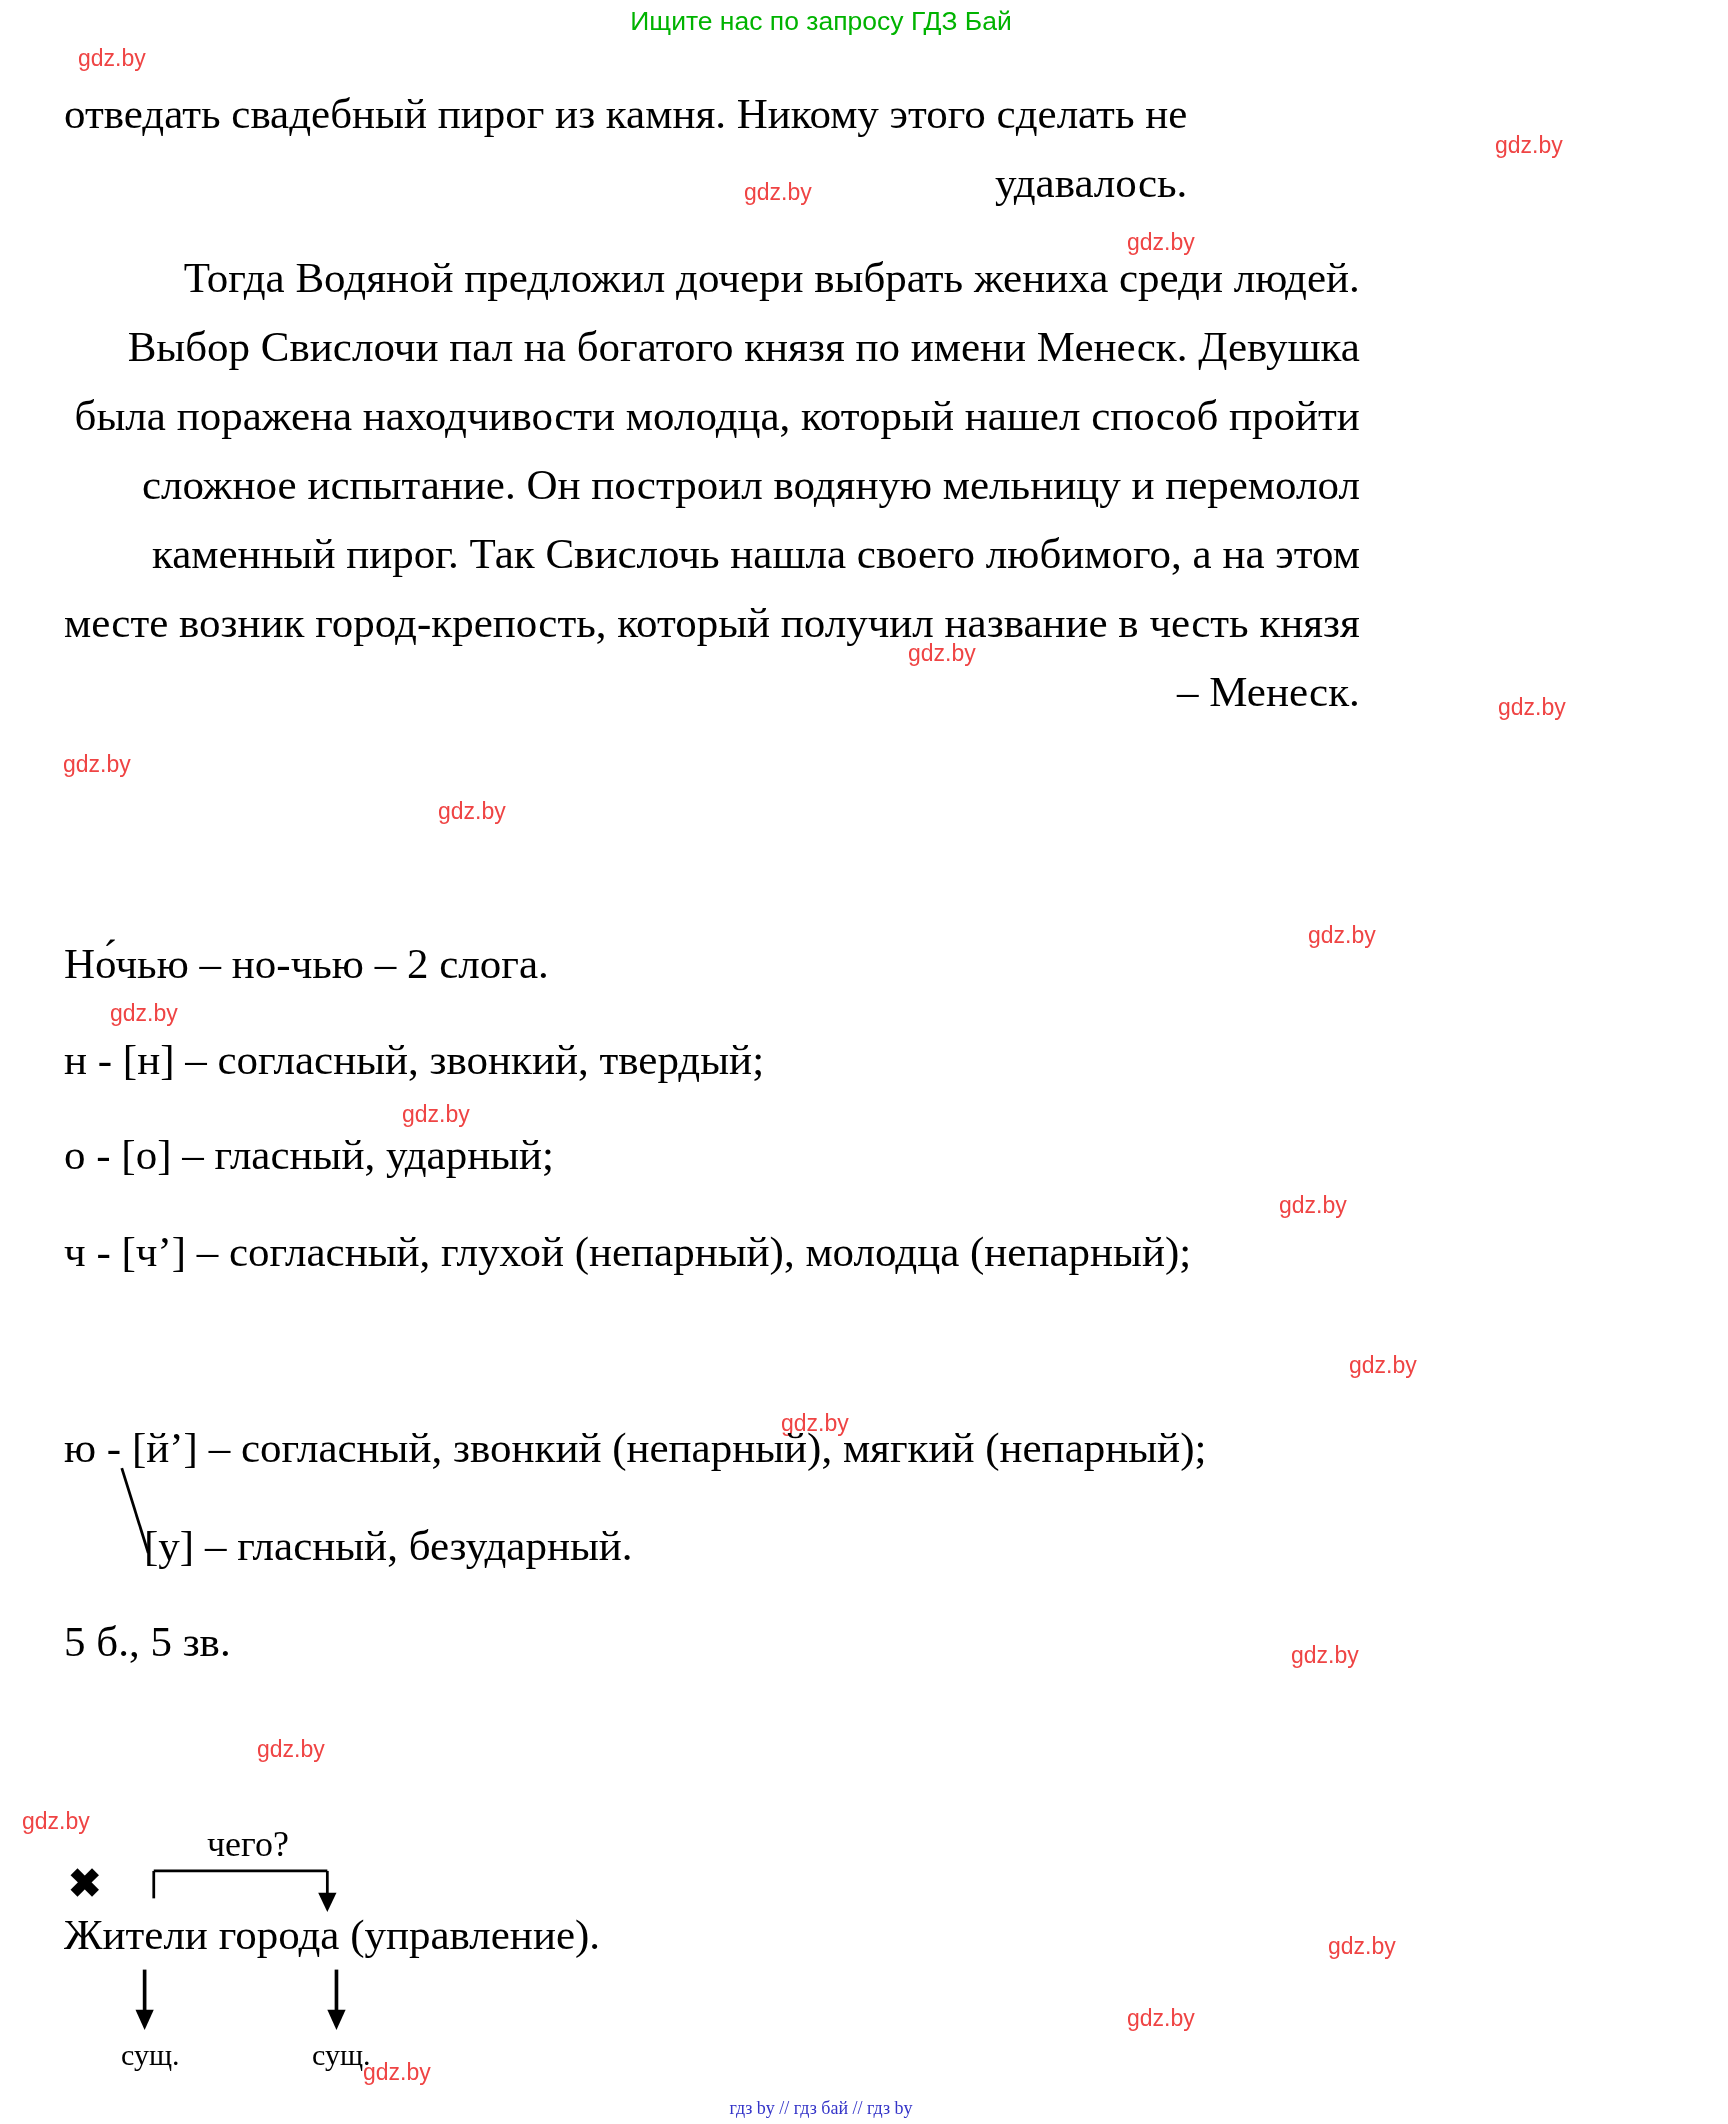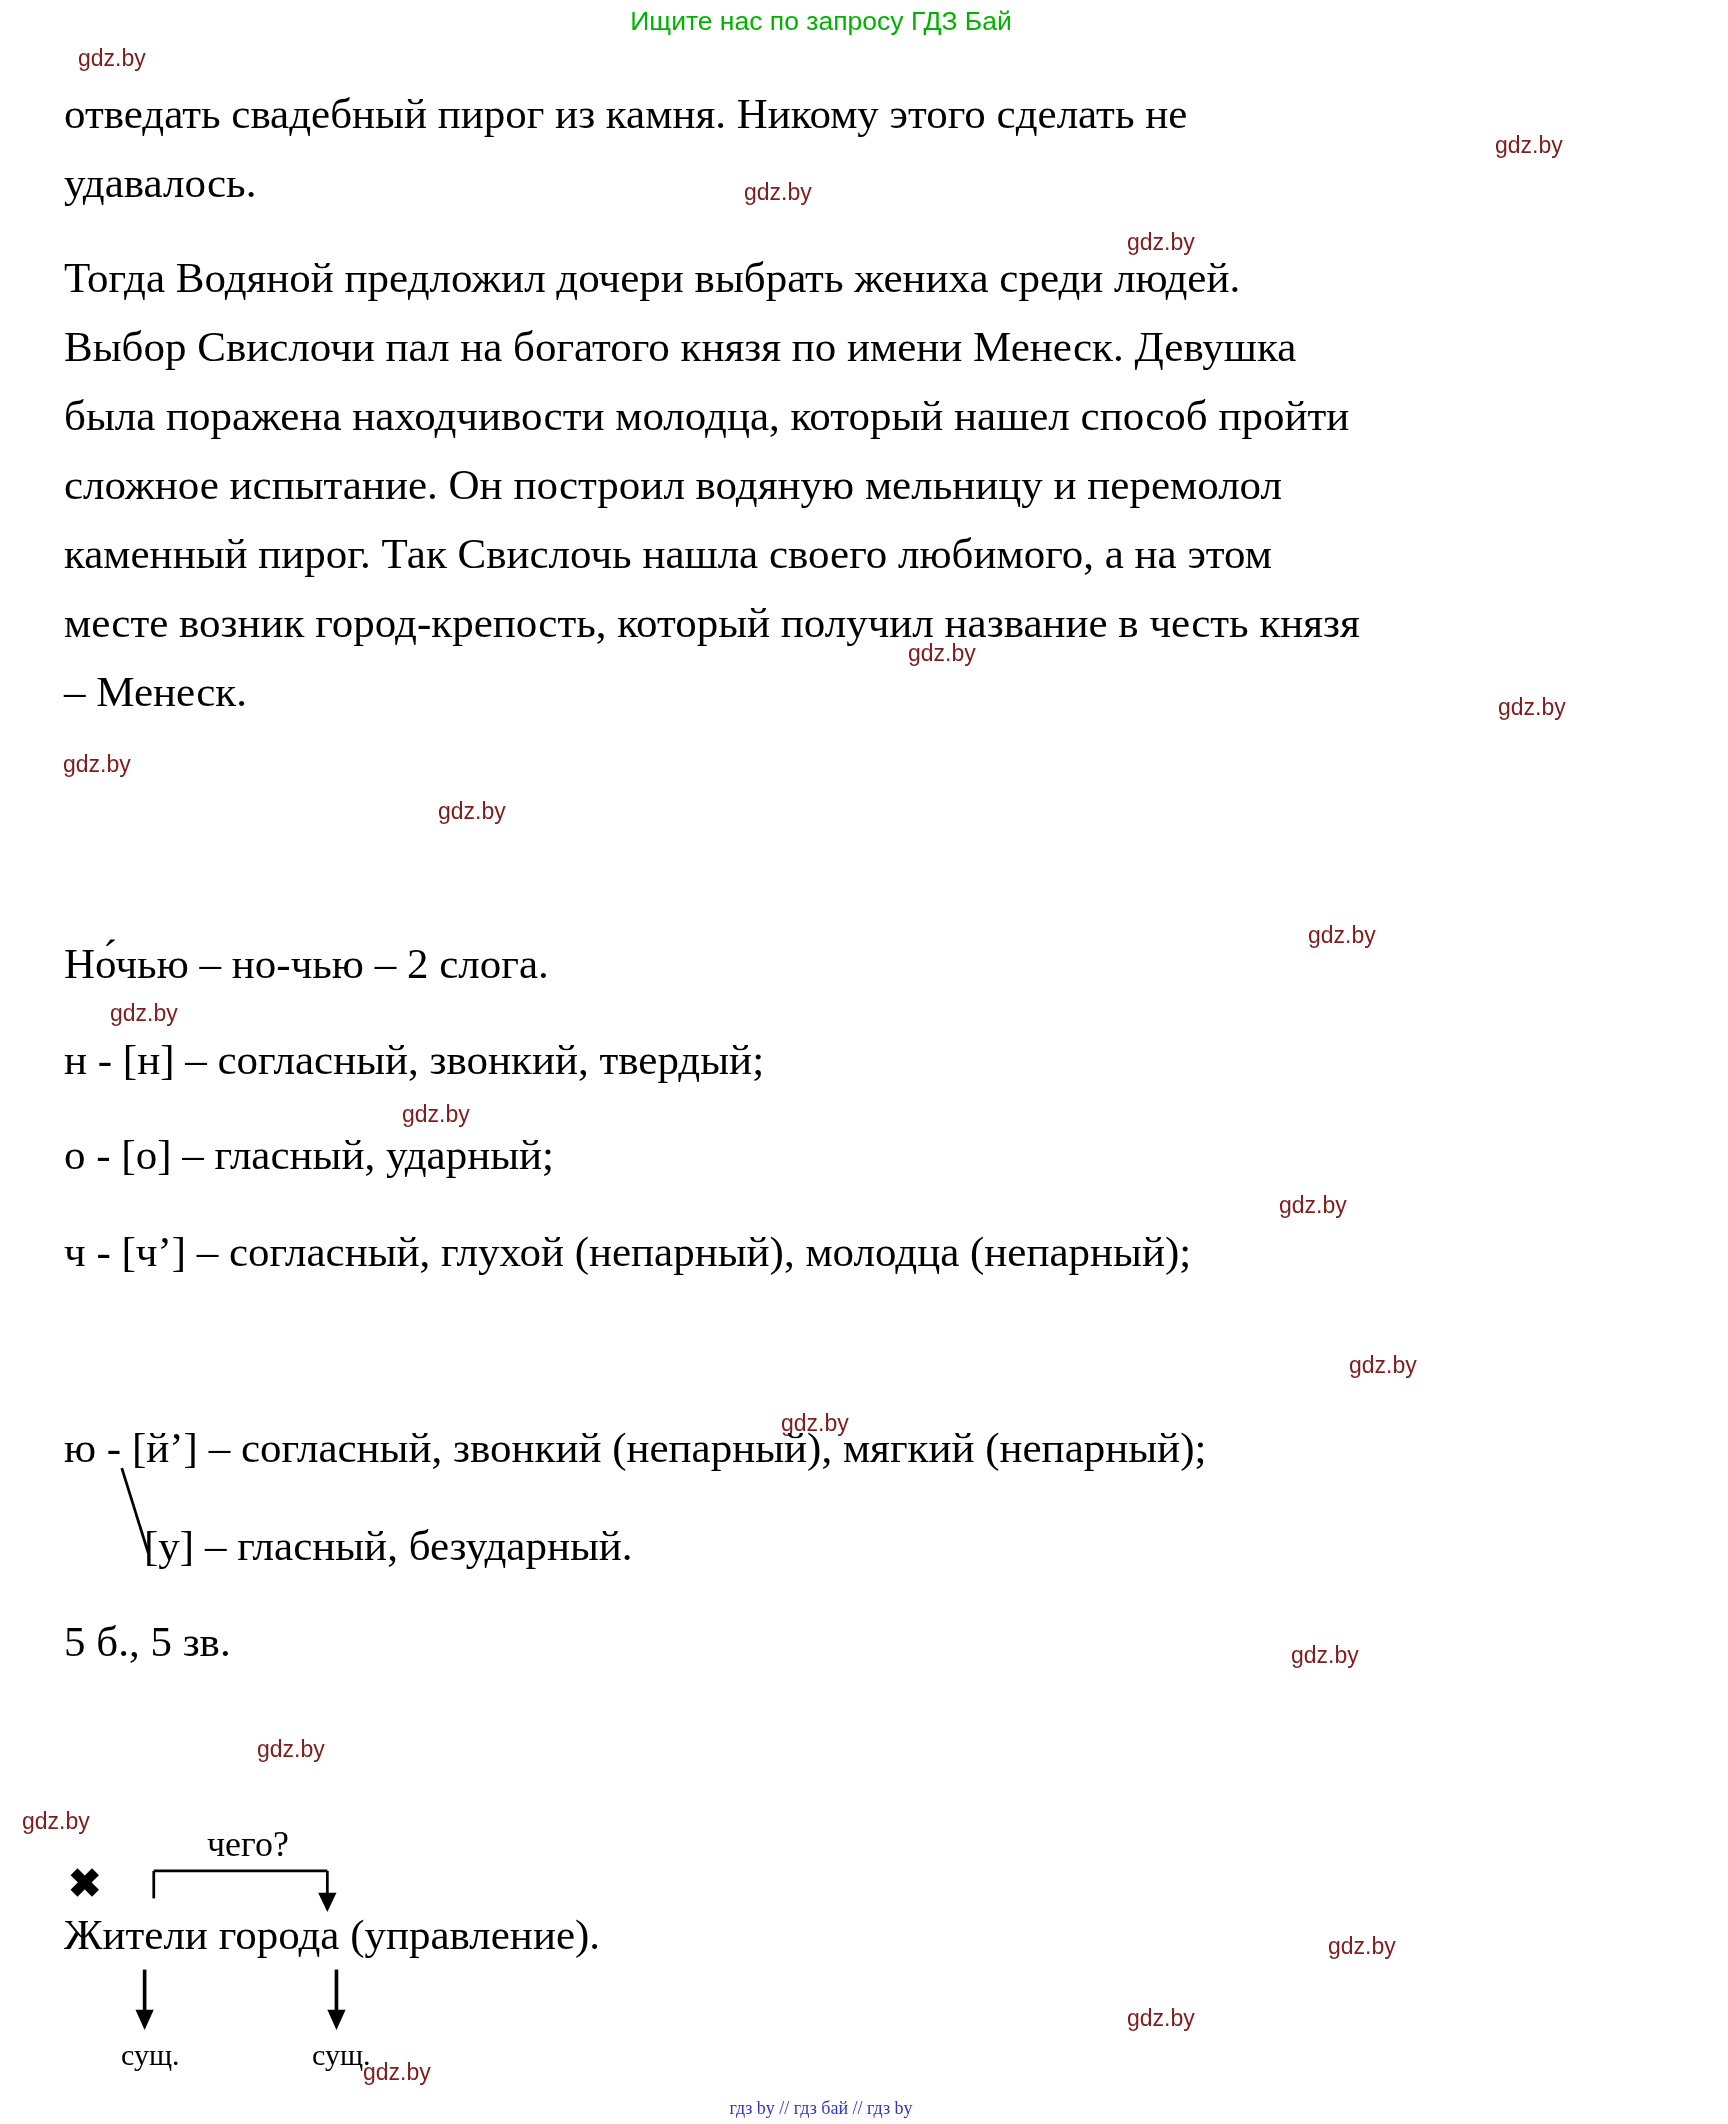--- a/index.html
+++ b/index.html
@@ -6,24 +6,24 @@
   .page {
     position:relative; width:1642px; height:2124px; background:#ffffff;
     overflow:hidden; font-family:"Liberation Serif", serif; color:#000000;
   }
   .header {
     position:absolute; top:5.5px; left:0; width:100%; text-align:center;
     font-family:"Liberation Sans", sans-serif; font-size:26.5px; color:#00b300;
   }
   .wm {
     position:absolute; font-family:"Liberation Sans", sans-serif;
-    font-size:23px; color:#7f1d1d; white-space:nowrap;
+    font-size:23px; color:#ef4444; white-space:nowrap;
   }
   .para { position:absolute; left:64px; font-size:43px; line-height:69px; white-space:nowrap; }
-  .line { white-space:nowrap; }
+  .line { white-space:nowrap;text-align:right; }
   .phon { position:absolute; left:64px; font-size:43px; white-space:nowrap; }
   .qword { position:absolute; font-size:36px; white-space:nowrap;margin-left:24px; }
   .cross { position:absolute; font-size:40px; font-weight:bold; line-height:1; }
   .pos  { position:absolute; font-size:30px; white-space:nowrap; }
   .footer {
     position:absolute; left:0; width:100%; bottom:5.5px; text-align:center;
     font-size:18px; color:#3434c8;
   }
   .art { position:absolute; left:0; top:0; pointer-events:none; }
 </style>

